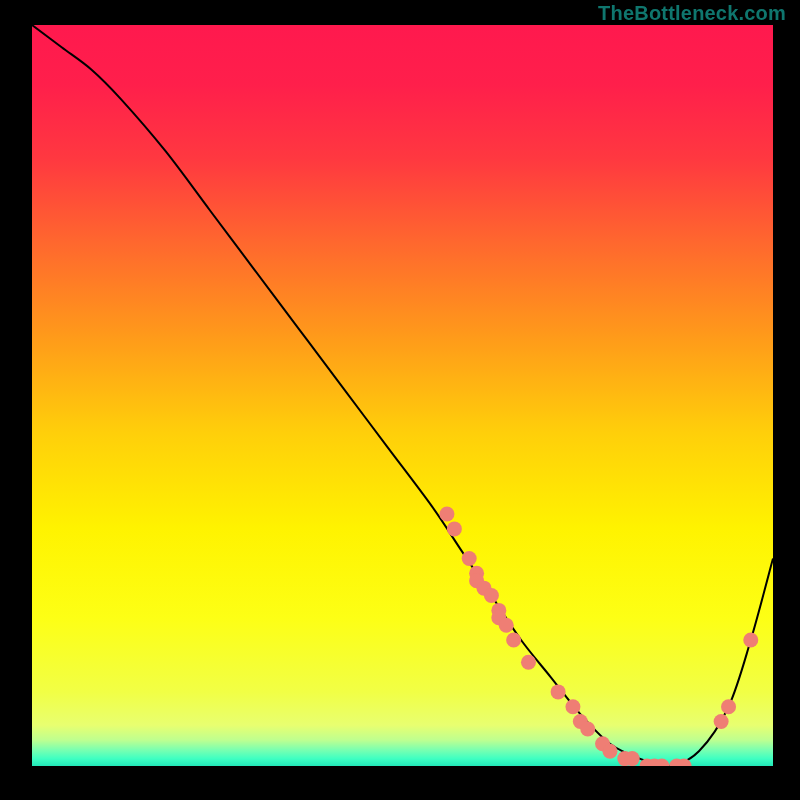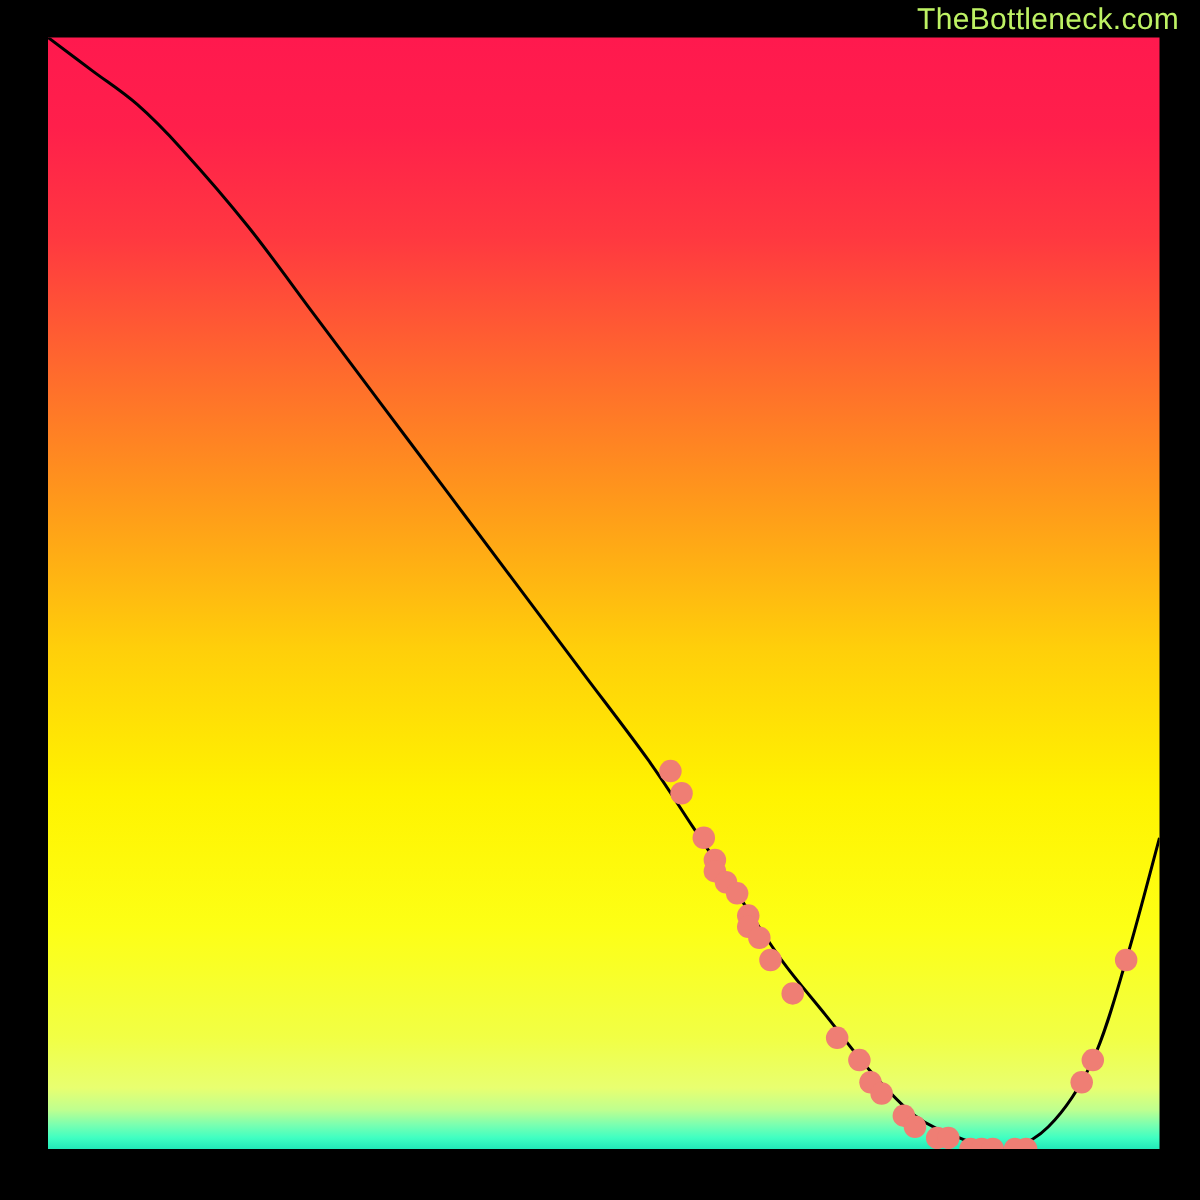--- a/index.html
+++ b/index.html
@@ -16,22 +16,22 @@
     left: 0;
     top: 0;
     width: 800px;
     height: 800px;
   }
   .watermark {
     position: absolute;
     top: 2px;
     right: 14px;
     font-size: 20px;
-    font-weight: 400;
-    color: #bef264;
+    font-weight: 700;
+    color: #0f766e;
     letter-spacing: 0.2px;
     z-index: 10;
   }
   svg { display: block; }
 </style>
 </head>
 <body>
 
 <div class="canvas-wrap">
   <div class="watermark">TheBottleneck.com</div>

